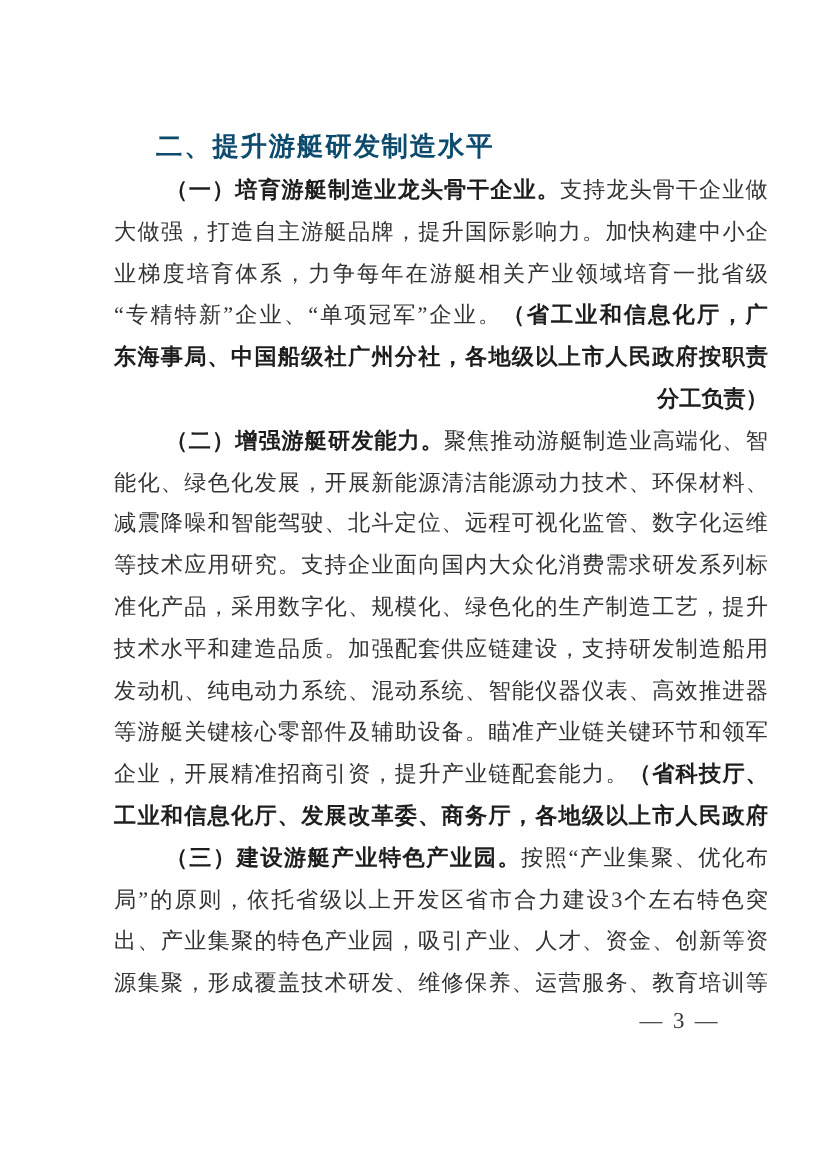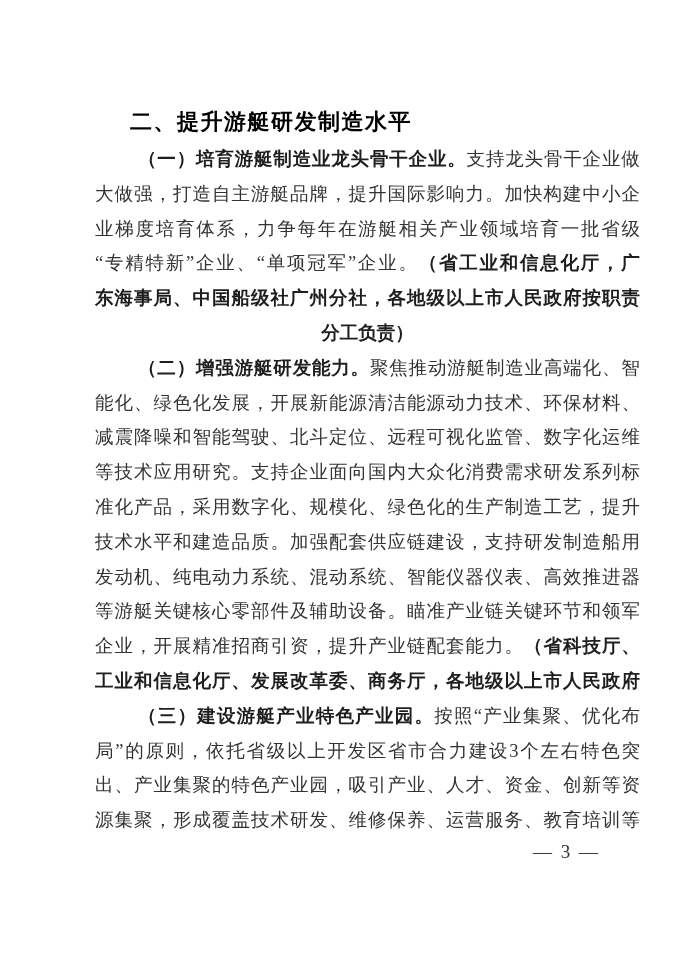--- a/index.html
+++ b/index.html
@@ -22,42 +22,42 @@
     width: 545px;
   }
   .heading {
     margin: 0 0 3px 0;
     padding-left: 35px;
     font-family: "Liberation Sans", "DejaVu Sans", sans-serif;
     font-size: 22px;
     font-weight: 700;
     letter-spacing: 1.5px;
     line-height: 35px;
-    color: #000000;
+    color: #0c4a6e;
   }
   .paragraph {
     margin: 0;
   }
   .line {
     height: 34.8px;
     line-height: 34.8px;
     font-size: 18.5px;
     color: #333333;
     white-space: nowrap;
   }
   .line.full {
     display: flex;
     justify-content: space-between;
     align-items: baseline;
   }
   .line.indent {
     padding-left: 43px;
   }
   .line.short {
-    text-align: center;
+    text-align: right;
   }
   .ch {
     display: inline-block;
     flex: 0 0 auto;
   }
   .body { font-weight: 400; color: #333333; }
   .lead { font-weight: 700; color: #1e1e1e; }
   .attr { font-weight: 700; color: #1e1e1e; }
   .pagenum-row {
     height: 28px;

